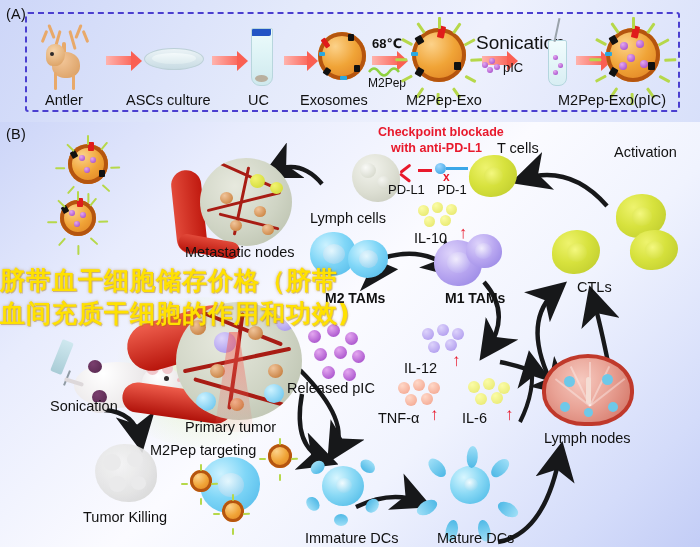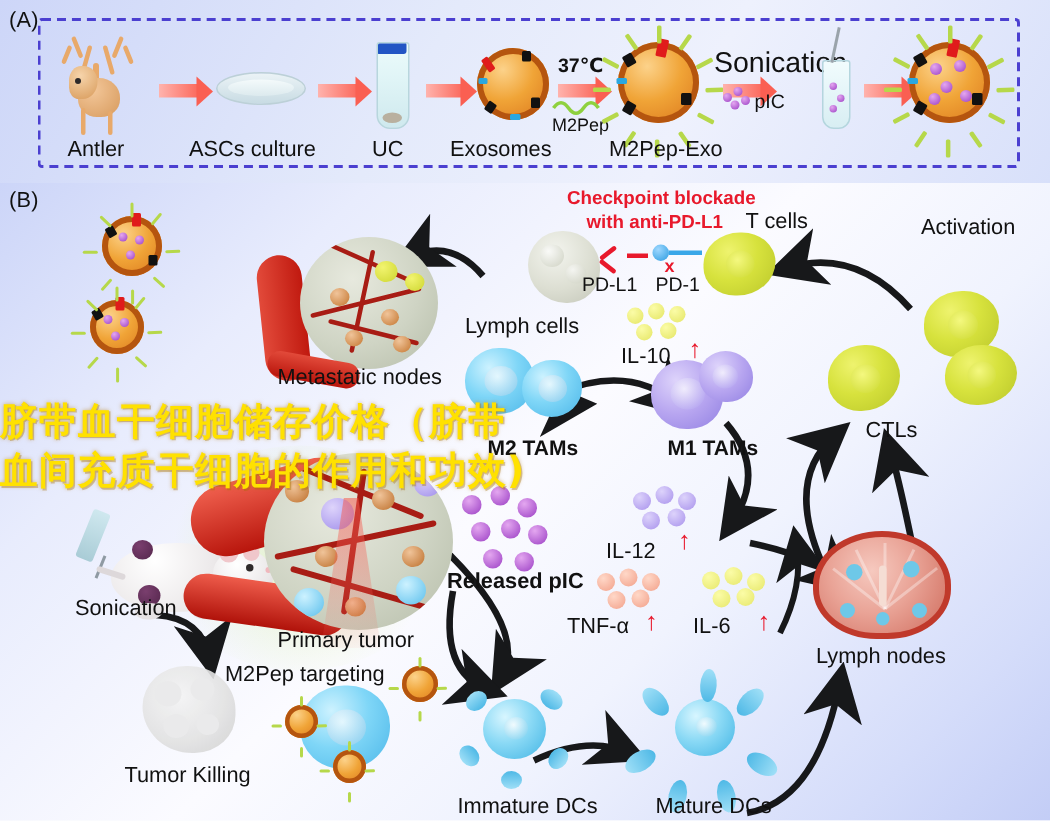--- a/index.html
+++ b/index.html
@@ -275,21 +275,21 @@
       <div class="marker" style="left:5px;top:6px;width:5px;height:10px;background:#e01b1b;transform:rotate(-35deg);"></div>
       <div class="marker" style="left:30px;top:2px;width:6px;height:7px;background:#111;"></div>
       <div class="marker" style="left:6px;top:36px;width:6px;height:7px;background:#111;transform:rotate(35deg);"></div>
       <div class="marker" style="left:36px;top:33px;width:6px;height:7px;background:#111;"></div>
       <div class="marker" style="left:1px;top:20px;width:6px;height:4px;background:#2aa8e0;"></div>
       <div class="marker" style="left:22px;top:44px;width:7px;height:4px;background:#2aa8e0;"></div>
     </div>
     <div class="lbl" style="left:300px;top:92px;">Exosomes</div>
 
     <div class="parrow" style="left:372px;top:56px;width:26px;"></div>
-    <div class="lbl bold" style="left:372px;top:36px;font-size:13px;">37℃</div>
+    <div class="lbl bold" style="left:372px;top:36px;font-size:13px;">68℃</div>
     <svg style="position:absolute;left:368px;top:64px;width:36px;height:14px;">
       <path d="M1 8 Q6 1 11 8 T21 8 T31 8" stroke="#8fd13f" stroke-width="2.4" fill="none"></path>
     </svg>
     <div class="lbl sm" style="left:368px;top:76px;">M2Pep</div>
 
     <div class="exo" style="left:412px;top:28px;width:54px;height:54px;">
       <div class="core"></div>
         <div class="ring"></div>
       <div class="marker" style="left:26px;top:-2px;width:7px;height:12px;background:#e01b1b;transform:rotate(12deg);"></div>
       <div class="marker" style="left:4px;top:8px;width:7px;height:8px;background:#111;transform:rotate(-30deg);"></div>
@@ -349,20 +349,21 @@
       <div class="pepspike" style="left:57px;top:20px;width:2.6px;height:12px;transform:rotate(88deg);"></div>
       <div class="pepspike" style="left:52px;top:36px;width:2.6px;height:12px;transform:rotate(118deg);"></div>
       <div class="pepspike" style="left:40px;top:48px;width:2.6px;height:12px;transform:rotate(145deg);"></div>
       <div class="pepspike" style="left:25px;top:53px;width:2.6px;height:12px;transform:rotate(180deg);"></div>
       <div class="pepspike" style="left:10px;top:48px;width:2.6px;height:12px;transform:rotate(214deg);"></div>
       <div class="pepspike" style="left:-1px;top:36px;width:2.6px;height:12px;transform:rotate(242deg);"></div>
       <div class="pepspike" style="left:-6px;top:20px;width:2.6px;height:12px;transform:rotate(270deg);"></div>
       <div class="pepspike" style="left:-1px;top:5px;width:2.6px;height:12px;transform:rotate(298deg);"></div>
       <div class="pepspike" style="left:11px;top:-7px;width:2.6px;height:12px;transform:rotate(325deg);"></div>
     </div>
+    <div class="lbl" style="left:558px;top:92px;">M2Pep-Exo(pIC)</div>
   </div>
 
   <div id="panelB">
     <div class="panel-tag" style="left:6px;top:4px;">(B)</div>
 
     <div class="glow" style="left:105px;top:175px;width:190px;height:150px;"></div>
 
     <svg class="arrows">
       <defs>
         <marker id="ah" markerWidth="9" markerHeight="9" refX="6" refY="4.5" orient="auto">
@@ -605,21 +606,21 @@
     <div>
       <div class="picdot" style="left:308px;top:208px;width:13px;height:13px;"></div>
       <div class="picdot" style="left:327px;top:202px;width:13px;height:13px;"></div>
       <div class="picdot" style="left:345px;top:210px;width:13px;height:13px;"></div>
       <div class="picdot" style="left:314px;top:226px;width:13px;height:13px;"></div>
       <div class="picdot" style="left:334px;top:224px;width:13px;height:13px;"></div>
       <div class="picdot" style="left:352px;top:228px;width:13px;height:13px;"></div>
       <div class="picdot" style="left:322px;top:244px;width:13px;height:13px;"></div>
       <div class="picdot" style="left:343px;top:246px;width:13px;height:13px;"></div>
     </div>
-    <div class="lbl" style="left:298px;top:258px;font-weight:bold;">Released pIC</div>
+    <div class="lbl" style="left:287px;top:258px;">Released pIC</div>
 
     <div class="lbl" style="left:150px;top:320px;">M2Pep targeting</div>
     <div class="cell m2tam" style="left:200px;top:335px;width:60px;height:56px;">
       <div class="nucb" style="left:18px;top:16px;width:26px;height:24px;"></div>
     </div>
     <div class="exo" style="left:268px;top:322px;width:24px;height:24px;">
       <div class="core"></div>
         <div class="ring" style="box-shadow:0 0 0 3px #b5550f inset;"></div>
       <div class="pepspike" style="left:11px;top:-6px;width:2px;height:7px;"></div>
       <div class="pepspike" style="left:22px;top:8px;width:2px;height:7px;transform:rotate(88deg);"></div>

